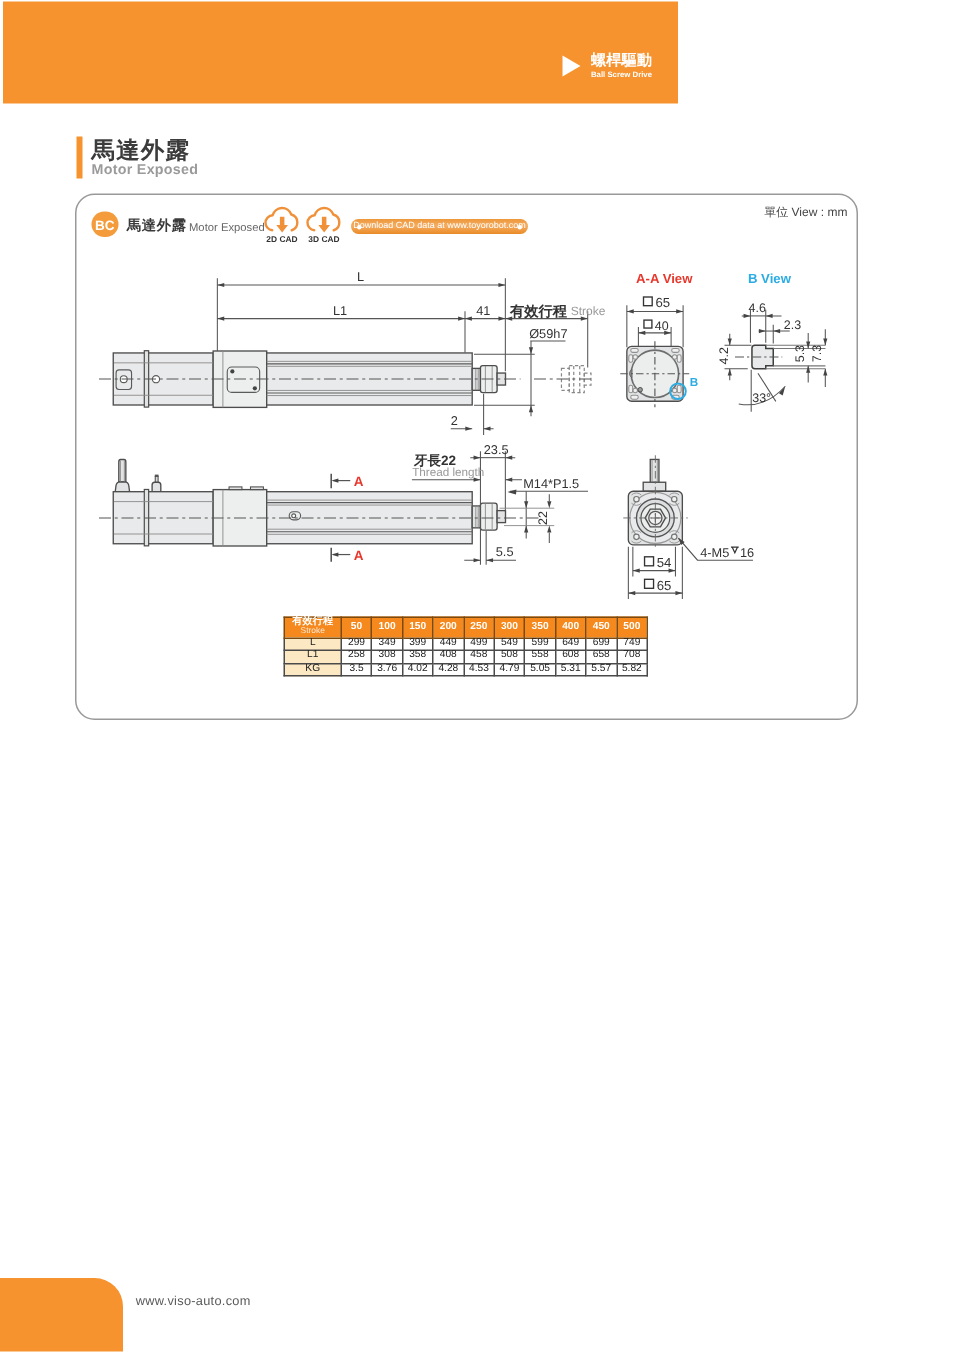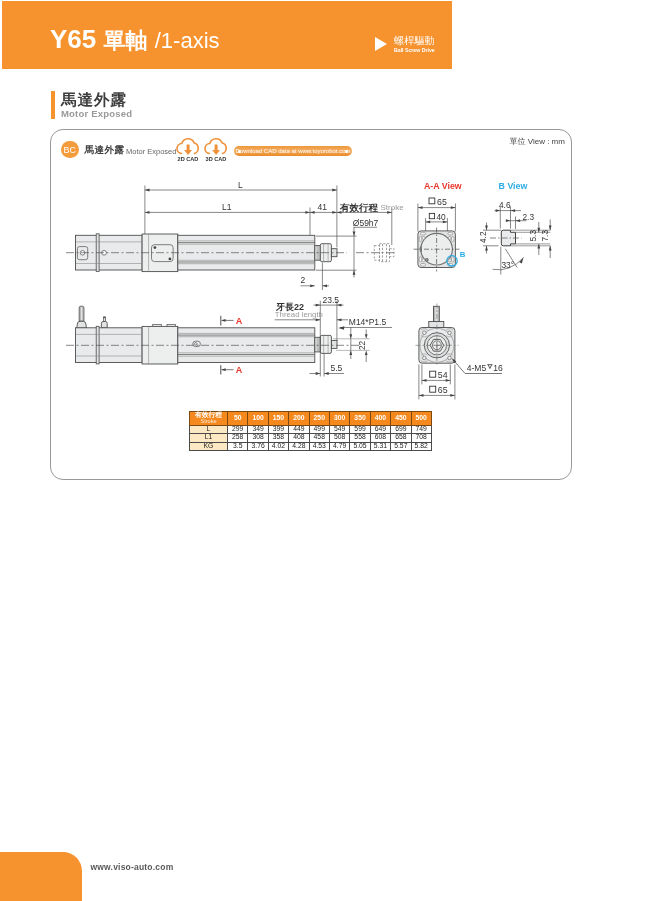--- a/index.html
+++ b/index.html
@@ -3,48 +3,47 @@
 <meta charset="utf-8">
 <style>
 html,body{margin:0;padding:0;}
 body{width:650px;height:901px;position:relative;background:#fff;font-family:"Liberation Sans",sans-serif;overflow:hidden;}
 .abs{position:absolute;}
 #hdr{left:2px;top:1px;width:450px;height:67.5px;background:#F6932F;}
 #hdr .t1{position:absolute;left:48px;top:24.5px;font-size:26px;font-weight:bold;color:#fff;letter-spacing:0px;line-height:1;}
 #hdr .t1 .cjk{font-size:22px;}
 #hdr .t1 .lt{font-weight:normal;font-size:22px;}
 #hdr .tri{position:absolute;left:373px;top:36px;width:0;height:0;border-left:12px solid #fff;border-top:7px solid transparent;border-bottom:7px solid transparent;}
-#hdr .t2{position:absolute;left:392px;top:35px;font-size:10px;font-weight:normal;color:#fff;line-height:1;letter-spacing:0.2px;}
+#hdr .t2{position:absolute;left:392px;top:35px;font-size:10px;font-weight:bold;color:#fff;line-height:1;letter-spacing:0.2px;}
 #hdr .t3{position:absolute;left:392px;top:47px;font-size:5.2px;font-weight:bold;color:#fff;line-height:1;}
 #secbar{left:50.5px;top:91px;width:4px;height:28px;background:#F6932F;}
 #sect1{left:61px;top:90px;font-size:15.5px;font-weight:bold;color:#3c3c3c;letter-spacing:1px;}
 #sect2{left:61px;top:107.5px;font-size:9.5px;font-weight:bold;color:#9a9a9a;letter-spacing:0.2px;}
 #panel{left:50px;top:129px;width:520px;height:349px;border:1.3px solid #999;border-radius:13px;background:#fff;}
-#bc{left:61px;top:140.5px;width:17.6px;height:17.6px;border-radius:50%;background:#F49C3B;color:#fff;font-size:9px;font-weight:normal;text-align:center;line-height:18px;}
+#bc{left:61px;top:140.5px;width:17.6px;height:17.6px;border-radius:50%;background:#F49C3B;color:#fff;font-size:9px;font-weight:bold;text-align:center;line-height:18px;}
 #ph1{left:84.5px;top:143.5px;font-size:9.5px;font-weight:bold;color:#3a3a3a;letter-spacing:0.5px;}
 #ph2{left:126px;top:147px;font-size:7.5px;color:#666;}
 #pill{left:234px;top:145.5px;width:118px;height:10.5px;border-radius:5.5px;background:linear-gradient(180deg,#ED9739 0%,#F5AD62 45%,#E98A25 100%);}
 #pill .dot{position:absolute;top:4px;width:3px;height:3px;border-radius:50%;background:#fff;}
 #pill .txt{position:absolute;left:0;right:0;top:2.5px;text-align:center;font-size:6px;color:#fff;white-space:nowrap;}
 #unit{left:509.5px;top:135.5px;font-size:8px;color:#444;}
 #cads{left:170px;top:135px;}
 #ftblock{left:0px;top:851.5px;width:81.5px;height:50px;background:#F6932F;border-top-right-radius:19px;}
-#fturl{left:90.5px;top:862px;font-size:8.5px;font-weight:bold;color:#58595B;letter-spacing:0.2px;}
+#fturl{left:90.5px;top:862px;font-size:8.5px;font-weight:normal;color:#58595B;letter-spacing:0.2px;}
 
 #tbl{left:189px;top:410.5px;border-collapse:collapse;table-layout:fixed;}
 #tbl td{border:0.8px solid #4a4a4a;text-align:center;vertical-align:middle;padding:0;color:#222;font-size:6.8px;line-height:1;}
 #tbl .hd{background:#F5891D;color:#fff;border-color:#7a4a10;}
 #tbl .lbl{background:#FCE8C2;}
 #tbl .h1{font-size:6.8px;font-weight:bold;}
 #tbl .h2{font-size:5.6px;font-weight:normal;color:rgba(255,255,255,0.82);}
 </style>
 </head>
 <body>
 <div class="abs" id="hdr">
-  <div class="t1">Y65 <span class="cjk">單軸</span> <span class="lt">/1-axis</span></div>
   <div class="tri"></div>
   <div class="t2">螺桿驅動</div>
   <div class="t3">Ball Screw Drive</div>
 </div>
 <div class="abs" id="secbar"></div>
 <div class="abs" id="sect1">馬達外露</div>
 <div class="abs" id="sect2">Motor Exposed</div>
 <div class="abs" id="panel"></div>
 <div class="abs" id="bc">BC</div>
 <div class="abs" id="ph1">馬達外露</div>

